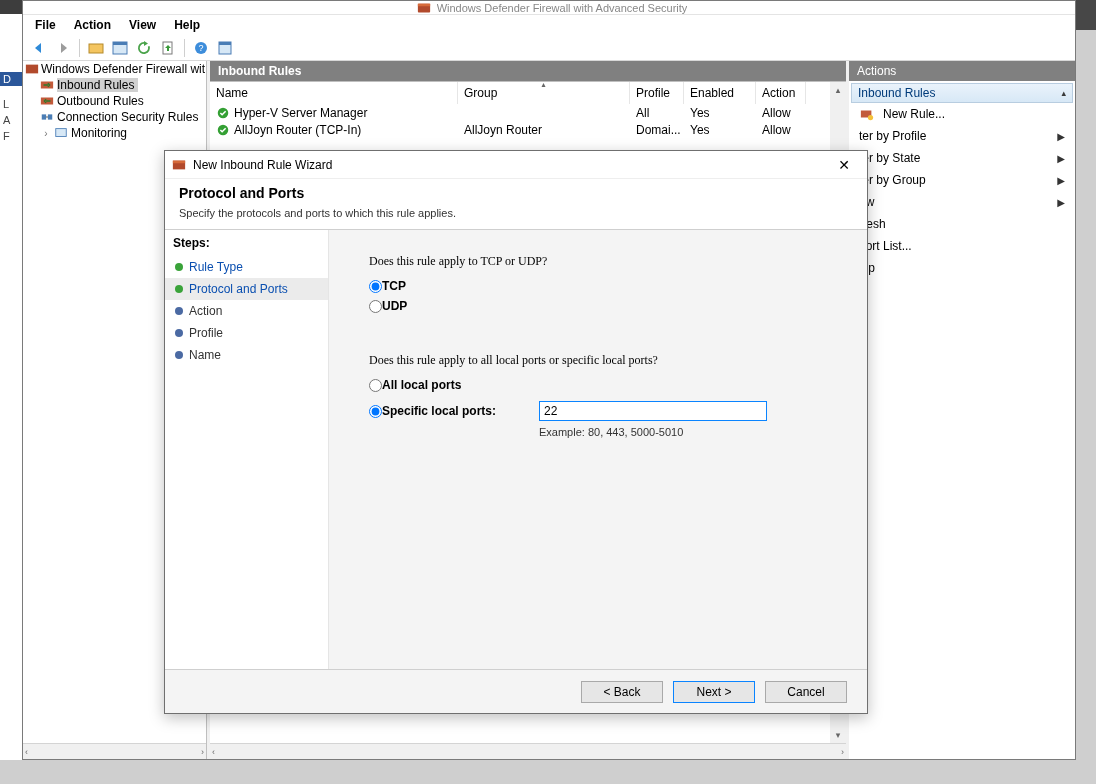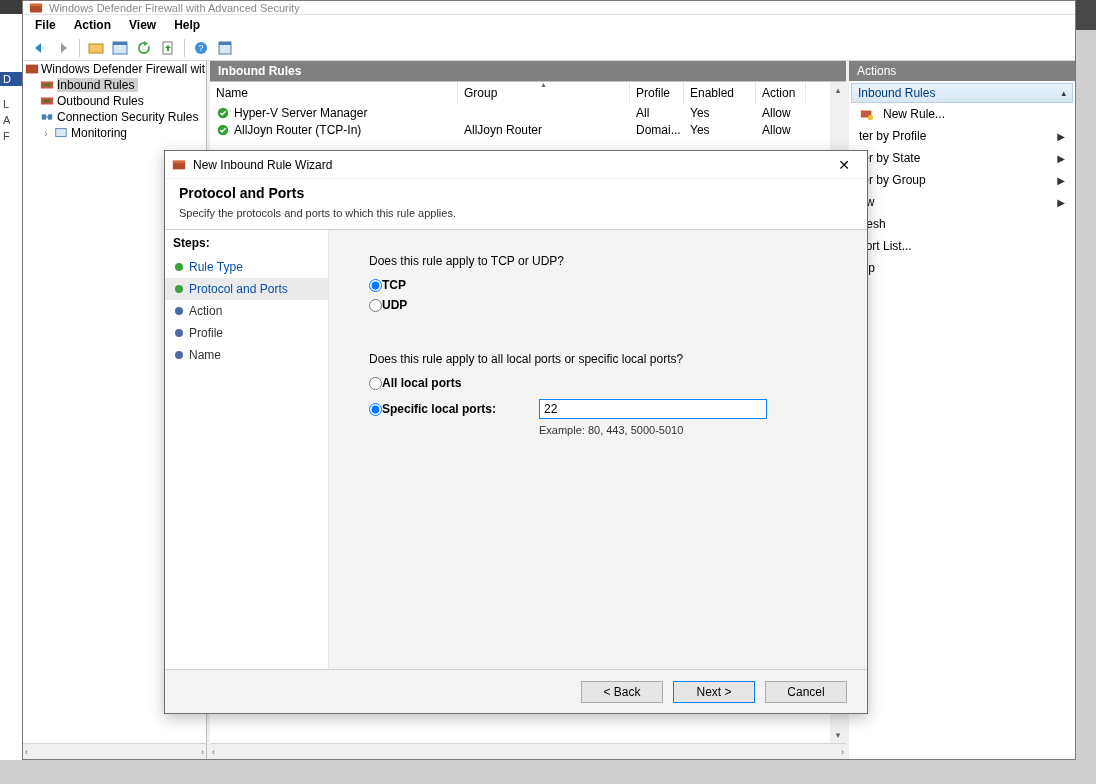--- a/index.html
+++ b/index.html
@@ -44,20 +44,21 @@
   }
 
   
   .mmc-titlebar {
     height: 14px;
     background: #fff;
     display: flex;
     align-items: center;
     padding-left: 6px;
     border-bottom: 1px solid #e4e4e4;
+    justify-content: center;
   }
   .mmc-titlebar .app-icon {
     width: 14px; height: 12px;
     display: inline-flex;
     align-items: center;
     justify-content: center;
   }
   .mmc-titlebar .app-title {
     font-size: 11px;
     color: #888;
@@ -398,21 +399,21 @@
     text-decoration: none;
   }
   .wiz-step.pending { color: #333; }
 
   .wiz-form {
     flex: 1;
     padding: 24px 28px 10px 40px;
     font-size: 12px;
     position: relative;
   }
-  .wiz-form .q { margin-bottom: 10px; }
+  .wiz-form .q { margin-bottom: 10px; font-family: Liberation Serif, serif; }
   .wiz-form label {
     display: flex;
     align-items: center;
     margin: 6px 0;
     font-size: 12px;
   }
   .wiz-form input[type=radio] {
     width: 13px; height: 13px;
   }
   .port-row {

